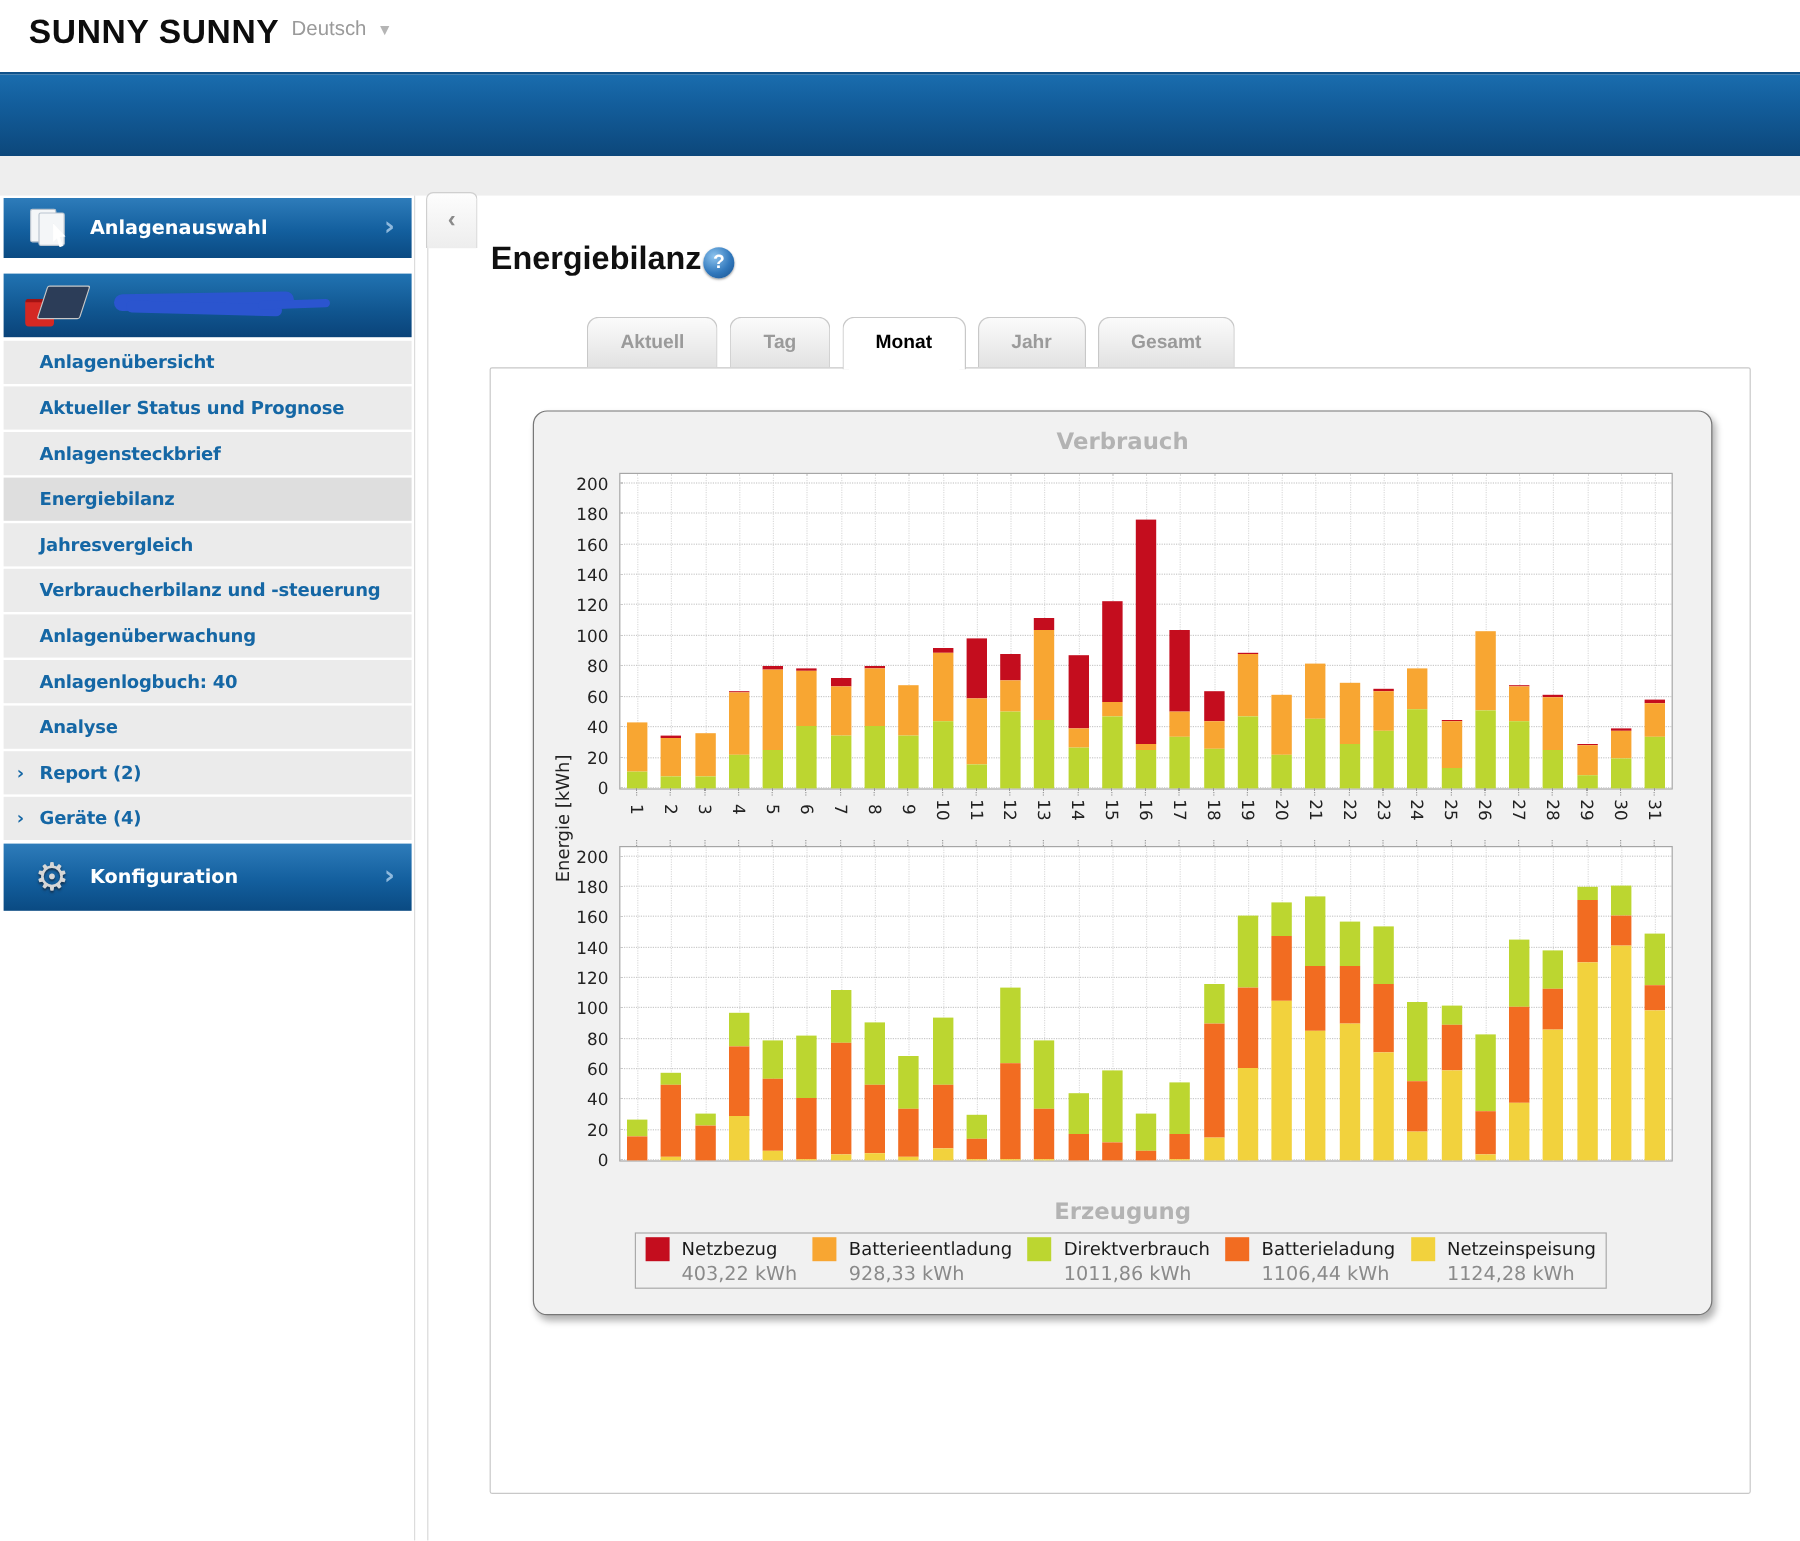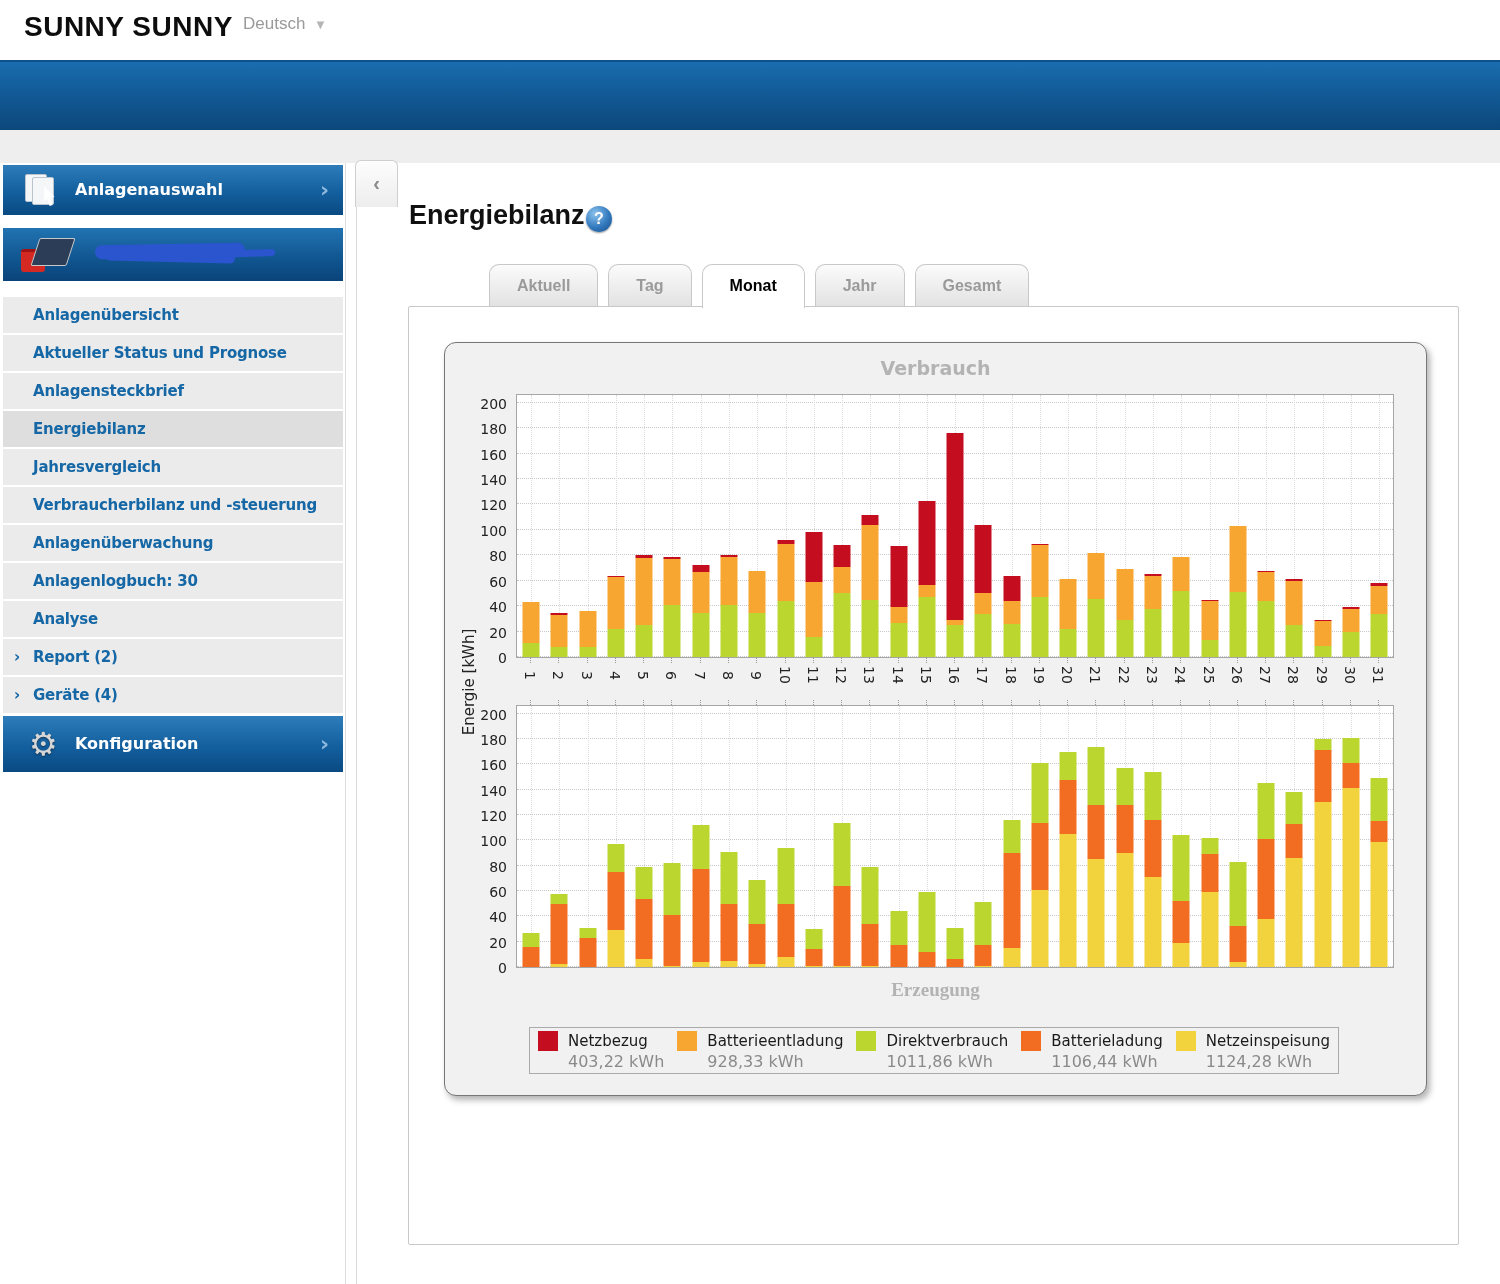--- a/index.html
+++ b/index.html
@@ -31,21 +31,21 @@
   .plant-icon{position:absolute;left:18px;top:8px;width:52px;height:38px;}
   .plant-icon .panel{position:absolute;left:14px;top:2px;width:34px;height:26px;background:#2c3d58;transform:skewX(-18deg);border-radius:2px;}
   .plant-icon .dot{position:absolute;width:4px;height:4px;background:#e8edf4;border-radius:50%;}
   .plant-icon .inv{position:absolute;left:0;bottom:2px;width:24px;height:20px;background:#d42823;border-radius:3px;border-top:3px solid #a11313;}
   .scribble{position:absolute;left:92px;top:12px;width:170px;height:26px;}
   .scribble .blob{position:absolute;background:#2b55cf;border-radius:12px;}
   
   .sb-menu .mi{position:relative;height:36px;line-height:36px;background:#ebebeb;margin-top:2px;
       color:#1567a5;font-weight:bold;font-size:15px;padding-left:30px;cursor:pointer;
       font-family:"DejaVu Sans","Liberation Sans",sans-serif;letter-spacing:-.2px;}
-  .sb-menu .mi:first-child{margin-top:16px;}
+  .sb-menu .mi:first-child{margin-top:3px;}
   .sb-menu .mi.active{background:#dedede;}
   .sb-menu .mi .pre{position:absolute;left:11px;color:#1567a5;font-size:15px;}
   .sb-config{position:relative;height:56px;margin-top:3px;cursor:pointer;
       background:linear-gradient(180deg,#2e7cba,#135f9e 55%,#0a4a82);
       color:#fff;font-weight:bold;font-size:16px;line-height:56px;padding-left:72px;
       font-family:"DejaVu Sans","Liberation Sans",sans-serif;}
   .gear-glyph{position:absolute;left:26px;top:9px;font-size:32px;color:#d6d6d6;text-shadow:0 1px 2px #13304d;line-height:38px;}
   
   .vline1{position:absolute;left:345px;top:163px;width:1px;height:1121px;background:#dcdcdc;}
   .vline2{position:absolute;left:356px;top:205px;width:1px;height:1079px;background:#d9d9d9;}
@@ -155,21 +155,21 @@
       </div>
     </div>
     <div class="sb-menu">
         <div class="mi"><span>Anlagenübersicht</span></div>
         <div class="mi"><span>Aktueller Status und Prognose</span></div>
         <div class="mi"><span>Anlagensteckbrief</span></div>
         <div class="mi active"><span>Energiebilanz</span></div>
         <div class="mi"><span>Jahresvergleich</span></div>
         <div class="mi"><span>Verbraucherbilanz und -steuerung</span></div>
         <div class="mi"><span>Anlagenüberwachung</span></div>
-        <div class="mi"><span>Anlagenlogbuch: 30</span></div>
+        <div class="mi"><span>Anlagenlogbuch: 40</span></div>
         <div class="mi"><span>Analyse</span></div>
         <div class="mi"><span class="pre">›</span><span>Report (2)</span></div>
         <div class="mi"><span class="pre">›</span><span>Geräte (4)</span></div>
       </div>
     <div class="sb-config">
       <span class="gear-glyph">⚙</span>
       <span>Konfiguration</span>
       <span class="sb-chev">›</span>
     </div>
   </div>
@@ -765,21 +765,21 @@
             <div class="slot">
               <div class="vgrid"></div>
               <div class="bar">
                 <div class="seg" style="height: 125.432px; background: rgb(242, 210, 61);"></div>
                 <div class="seg" style="height: 20.2718px; background: rgb(242, 108, 33);"></div>
                 <div class="seg" style="height: 43.0777px; background: rgb(188, 214, 48);"></div>
               </div>
             </div>
           </div>
         </div>
-      <div class="c-title" style="top:636px;font-family:Liberation Serif, serif;">Erzeugung</div>
+      <div class="c-title" style="top:656px;">Erzeugung</div>
       <div class="ylab">Energie [kWh]</div>
       <div class="legend" id="legend">
           <div class="li">
             <span class="sw" style="background: rgb(196, 13, 30);"></span>
             <span class="nm">Netzbezug</span>
             <span class="vl">403,22 kWh</span>
           </div>
           <div class="li">
             <span class="sw" style="background: rgb(248, 166, 50);"></span>
             <span class="nm">Batterieentladung</span>

